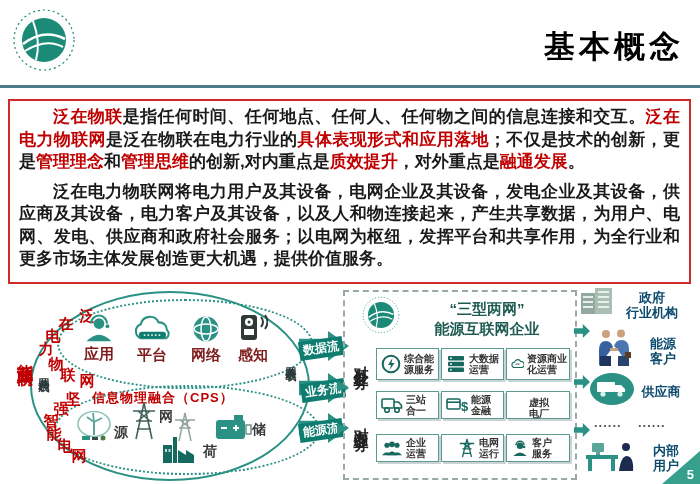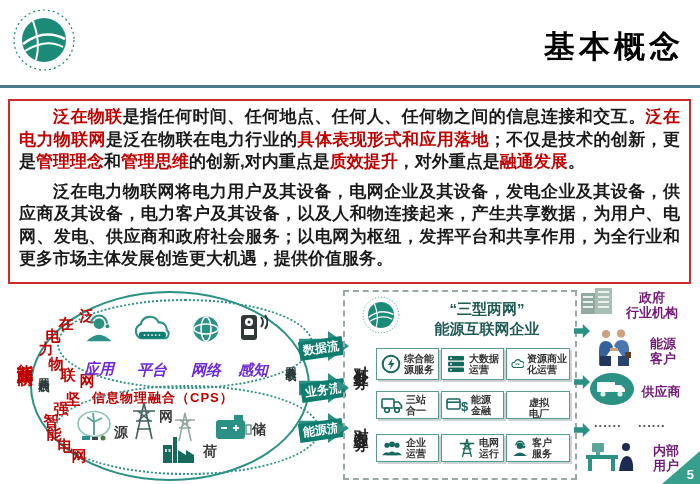--- a/index.html
+++ b/index.html
@@ -21,32 +21,32 @@
   #intro p+p{margin-top:7px;}
   #intro .hl{color:#c00000;}
   
   #diag{position:absolute;left:0;top:285px;width:700px;height:199px;}
   .abs{position:absolute;}
   .v{writing-mode:vertical-rl;text-orientation:upright;}
   .ell-solid{border:2.5px solid #2a9184;border-radius:50%;}
   .ell-dot{border:2px dotted #2a9184;border-radius:50%;}
   .redch{position:absolute;width:16px;height:16px;font-size:15px;font-weight:700;color:#c00000;line-height:16px;text-align:center;}
   .layer{display:flex;flex-direction:column;align-items:center;}
-  .layer .lbl{font-size:15px;font-weight:700;color:#6d28d9;margin-top:18px;white-space:nowrap;font-style:italic;}
+  .layer .lbl{font-size:15px;font-weight:700;color:#7f1d1d;margin-top:3px;white-space:nowrap;}
   .nodelbl{font-size:14px;font-weight:700;color:#3a3a3a;}
   .flow-arrow{width:50px;height:30px;background:#2a9184;
         clip-path:polygon(0 26%,58% 26%,58% 0,100% 50%,58% 100%,58% 74%,0 74%);}
   .flow-lbl{position:absolute;background:#0e7d6f;color:#fff;font-size:12px;font-weight:700;
         padding:1px 4px;transform:rotate(-8deg);white-space:nowrap;}
   #entbox{border:2px dashed #9aa8a6;box-sizing:border-box;}
   .vbiz{font-size:15px;font-weight:700;color:#222;letter-spacing:3px;}
   .svc{position:absolute;background:#fff;border:1px solid #5b9a90;box-shadow:2px 2px 0 rgba(140,160,158,.45);
        box-sizing:border-box;display:flex;align-items:center;gap:3px;padding:2px 2px 2px 4px;}
   .svc .t{font-size:10px;font-weight:700;color:#333;line-height:11px;white-space:nowrap;}
-  .stake-lbl{font-size:13px;font-weight:700;color:#701a75;line-height:15px;text-align:center;white-space:nowrap;}
+  .stake-lbl{font-size:13px;font-weight:700;color:#0c4a6e;line-height:15px;text-align:center;white-space:nowrap;}
   .mini-arrow{width:16px;height:14px;background:#2a9184;clip-path:polygon(0 30%,55% 30%,55% 0,100% 50%,55% 100%,55% 70%,0 70%);}
   .entry-arrow{width:11px;height:11px;background:#2a9184;clip-path:polygon(0 0,100% 50%,0 100%);}
   #corner{clip-path:polygon(100% 0,100% 100%,0 100%);background:#36a08c;color:#fff;
           font-size:13px;font-weight:700;display:flex;align-items:flex-end;justify-content:flex-end;
           padding:0 6px 2px 0;box-sizing:border-box;}
   .dots{font-size:13px;font-weight:700;color:#555;letter-spacing:1px;white-space:nowrap;}
 </style>
 </head>
 <body>
 

